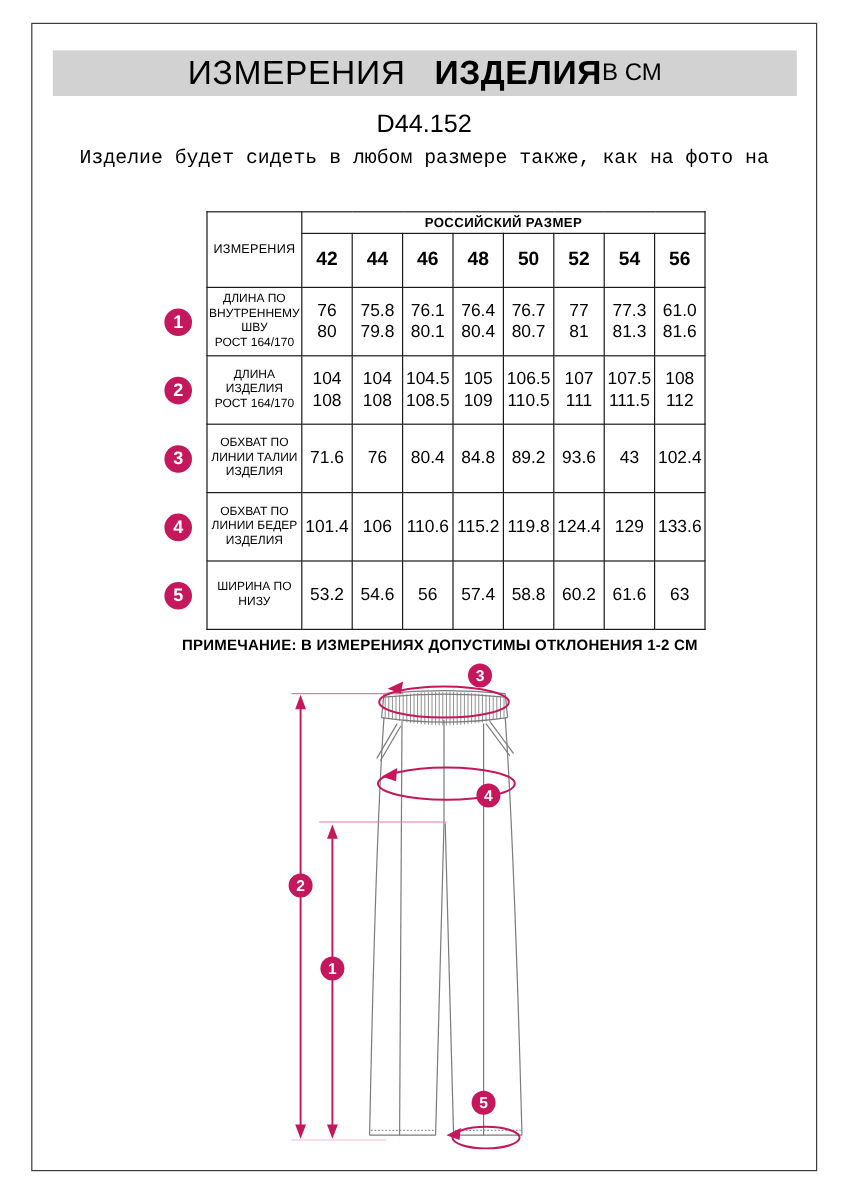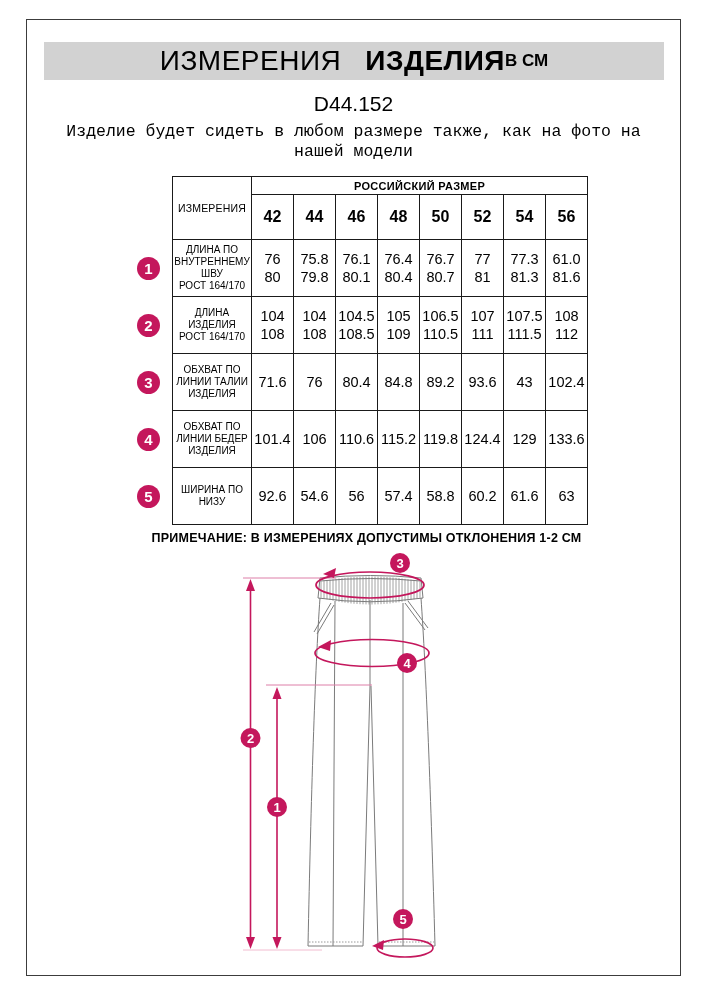--- a/index.html
+++ b/index.html
@@ -4,21 +4,21 @@
 <style>
   html,body{margin:0;padding:0;background:#ffffff;}
   body{width:707px;height:1000px;position:relative;overflow:hidden;
        font-family:"Liberation Sans","DejaVu Sans",sans-serif;color:#000;}
   .page-border{position:absolute;left:26px;top:19px;width:653px;height:955px;
        border:1.5px solid #3c3c3c;}
   .title-bar{position:absolute;left:44px;top:42px;width:620px;height:38px;
        background:#d2d2d2;display:flex;align-items:center;justify-content:center;}
   .title-normal{font-size:28px;font-weight:400;letter-spacing:.5px;}
   .title-bold{font-size:28px;font-weight:700;margin-left:24px;letter-spacing:.5px;}
-  .title-unit{font-size:17px;font-weight:700;}
+  .title-unit{font-size:20px;font-weight:400;}
   .model{position:absolute;left:0;top:92px;width:707px;text-align:center;font-size:21px;}
   .subtitle{position:absolute;left:0;top:122px;width:707px;text-align:center;
        font-size:16.5px;line-height:20px;font-family:Liberation Mono, monospace;}
   .subtitle span{display:block;}
   
   #size-table{position:absolute;left:172px;top:176px;border-collapse:collapse;}
   #size-table th,#size-table td{border:1px solid #1a1a1a;text-align:center;
        vertical-align:middle;padding:0;}
   .measure-th{width:78px;font-size:10.5px;font-weight:400;letter-spacing:.2px;}
   .group-th{height:17px;font-size:11px;font-weight:700;letter-spacing:.3px;}
@@ -43,21 +43,20 @@
 <div class="title-bar">
   <span class="title-normal">ИЗМЕРЕНИЯ</span>
   <span class="title-bold">ИЗДЕЛИЯ</span>
   <span class="title-unit">В СМ</span>
 </div>
 
 <div class="model">D44.152</div>
 
 <div class="subtitle">
   <span>Изделие будет сидеть в любом размере также, как на фото на</span>
-  <span>нашей модели</span>
 </div>
 
 <table id="size-table">
   <thead>
       <tr>
         <th class="measure-th" rowspan="2">ИЗМЕРЕНИЯ</th>
         <th class="group-th" colspan="8">РОССИЙСКИЙ РАЗМЕР</th>
       </tr>
       <tr>
         <th class="size-th">42</th>
@@ -216,21 +215,21 @@
           <div>133.6</div>
         </td>
       </tr>
       <tr>
         <th class="label-th">
           <span class="badge">5</span>
           <div class="lbl-line">ШИРИНА ПО</div>
           <div class="lbl-line">НИЗУ</div>
         </th>
         <td class="val-td">
-          <div>92.6</div>
+          <div>53.2</div>
         </td>
         <td class="val-td">
           <div>54.6</div>
         </td>
         <td class="val-td">
           <div>56</div>
         </td>
         <td class="val-td">
           <div>57.4</div>
         </td>

